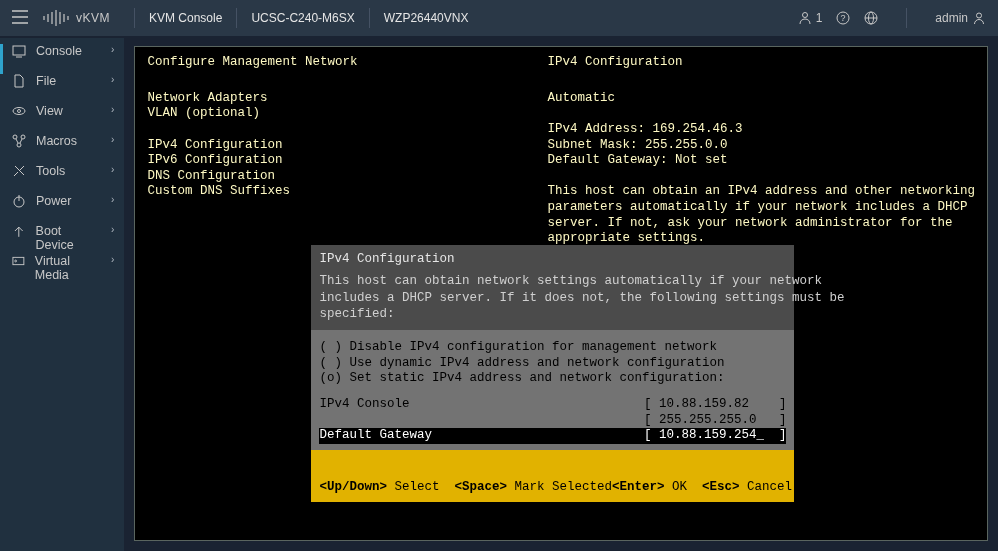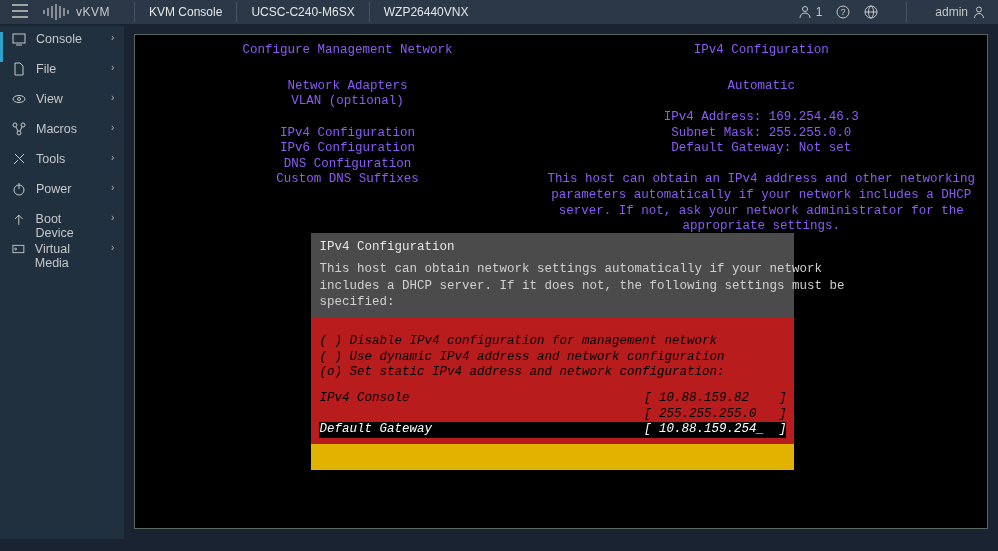--- a/index.html
+++ b/index.html
@@ -7,21 +7,21 @@
       font-family: Arial, sans-serif;
       font-size: 13px;
       background: #1a2332;
       color: #c8c8c8;
       width: 998px;
       height: 551px;
       overflow: hidden;
     }
     .header {
       background: #2a3847;
-      height: 24px;
+      height: 36px;
       display: flex;
       align-items: center;
       padding: 0 12px;
       color: #c8c8c8;
       font-size: 12px;
     }
     .hamburger { margin-right: 14px; cursor: pointer; }
     .logo { display:flex; align-items:center; margin-right: 10px; }
     .logo-text { margin-left: 6px; letter-spacing: .5px; }
     .header-sep { width:1px; height:20px; background:#455264; margin: 0 14px; }
@@ -60,43 +60,42 @@
       border: 1px solid #5a655f;
       background: #000;
       height: 100%;
       padding: 8px 12px;
       font-family: "Courier New", monospace;
       font-size: 12.5px;
       color: #6f6f6f;
       position: relative;
     }
     .term-row { display: grid; grid-template-columns: 400px 1fr; }
-    .term-block { white-space: pre; color:#8b5cf6; line-height:1.25;text-align:center; }
+    .term-block { white-space: pre; color:#fef9c3; line-height:1.25; }
     .dialog {
       position:absolute;
       left: 176px;
       top: 198px;
       width: 483px;
       background: #000;
       font-family: "Courier New", monospace;
       font-size: 12.5px;
     }
     .dlg-head {
       background: #4b4b4b;
       color: #d0d0d0;
       padding: 6px 8px 8px 8px;
       line-height: 1.3;
     }
     .dlg-title { color:#e6e6e6; margin-bottom:6px;}
     .dlg-body {
-      background: #b91c1c;
+      background: #737373;
       color:#000;
-      padding: 16px 8px 6px 8px;
+      padding: 10px 8px 6px 8px;
       line-height: 1.25;
-      font-style: italic;
     }
     .dlg-opts { margin-bottom: 10px; white-space: pre; }
     .dlg-fields {}
     .fld-row { display:flex; }
     .fld-label { flex: 0 0 290px; white-space:pre; padding-left:0;}
     .fld-val { flex:1; text-align:right; white-space:pre;}
     .fld-row.sel {
       background:#000; color:#fff;
     }
     .fld-row.sel .fld-label, .fld-row.sel .fld-val{ color:#fff; }
@@ -289,16 +288,19 @@
             <div class="fld-row">
               <span class="fld-val">[ 255.255.255.0   ]</span>
             </div>
             <div class="fld-row sel">
               <span class="fld-label">Default Gateway</span>
               <span class="fld-val">[ 10.88.159.254_  ]</span>
             </div>
           </div>
         </div>
         <div class="dlg-spacer"></div>
+        <div class="dlg-foot">
+          <span class="hl">&lt;Up/Down&gt;</span><span> Select  </span><span class="hl">&lt;Space&gt;</span><span> Mark Selected</span><span style="flex:1"></span><span class="hl">&lt;Enter&gt;</span><span> OK  </span><span class="hl">&lt;Esc&gt;</span><span> Cancel</span>
+        </div>
       </div>
     </div>
   </div>
 </div>
 
 </body></html>

